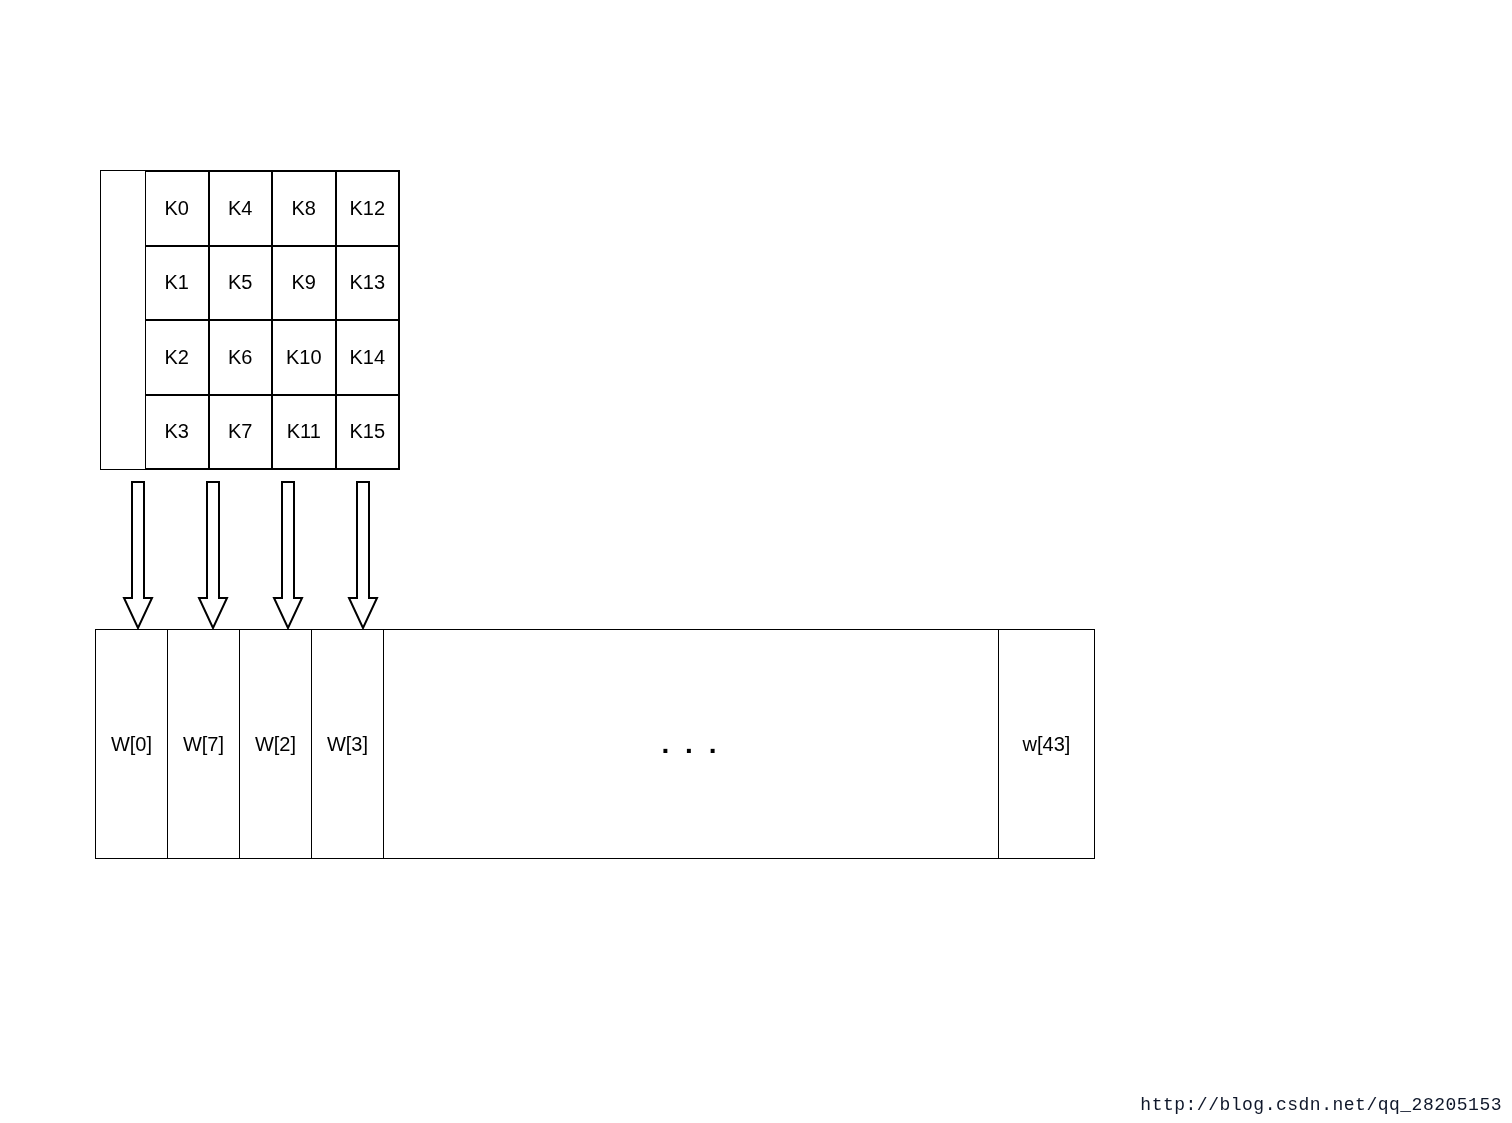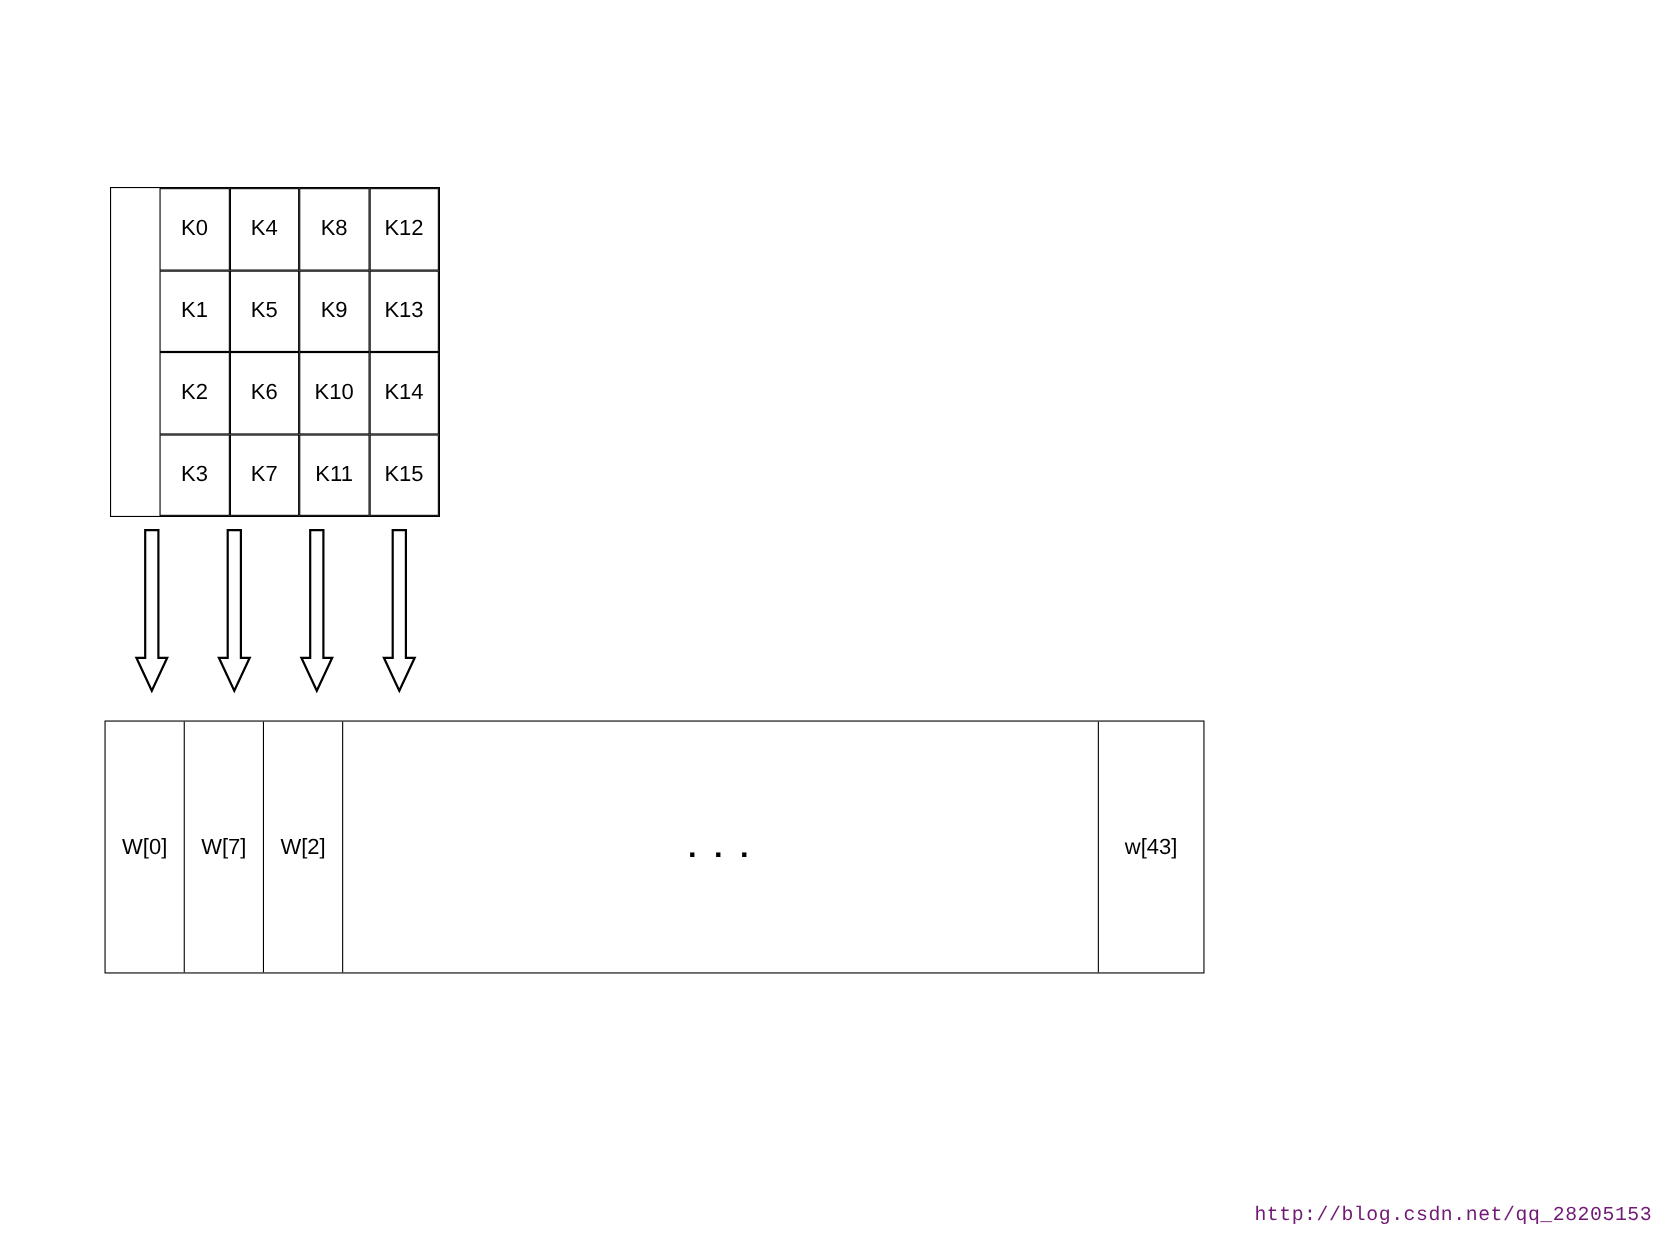--- a/index.html
+++ b/index.html
@@ -43,21 +43,21 @@
     justify-content: space-around;
     align-items: flex-start;
   }
   .arrow {
     width: 36px;
     height: 150px;
   }
   .w-row {
     position: absolute;
     left: 95px;
-    top: 655px;
+    top: 629px;
     height: 230px;
     width: 1000px;
     border: 1px solid #000;
     display: flex;
     box-sizing: border-box;
   }
   .w-cell {
     border-right: 1px solid #000;
     display: flex;
     align-items: center;
@@ -77,21 +77,21 @@
     border-right: 1px solid #000;
     letter-spacing: 4px;
   }
   .w-cell:last-child {
     border-right: none;
   }
   .watermark {
     position: absolute;
     right: 10px;
     bottom: 8px;
-    color: #701a75;
+    color: #0f172a;
     font-family: "Courier New", monospace;
     font-size: 18px;
     letter-spacing: 0.5px;
   }
 </style>
 </head>
 <body>
 
 <div class="k-grid">
   <div class="k-cell">K0</div>
@@ -127,17 +127,18 @@
   </svg>
   <svg class="arrow" viewBox="0 0 36 150">
     <path d="M12 2 H24 V118 H32 L18 148 L4 118 H12 Z" fill="#ffffff" stroke="#000" stroke-width="2"></path>
   </svg>
 </div>
 
 <div class="w-row">
   <div class="w-cell" style="width:72px">W[0]</div>
   <div class="w-cell" style="width:72px">W[7]</div>
   <div class="w-cell" style="width:72px">W[2]</div>
+  <div class="w-cell" style="width:72px">W[3]</div>
   <div class="w-ellipsis">. . .</div>
   <div class="w-cell" style="width:95px">w[43]</div>
 </div>
 
 <div class="watermark">http://blog.csdn.net/qq_28205153</div>
 
 </body></html>

